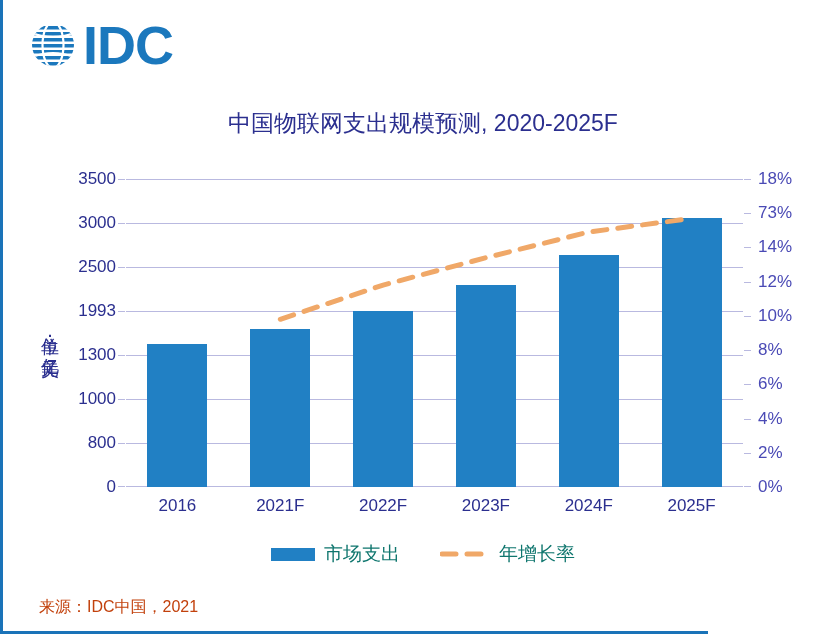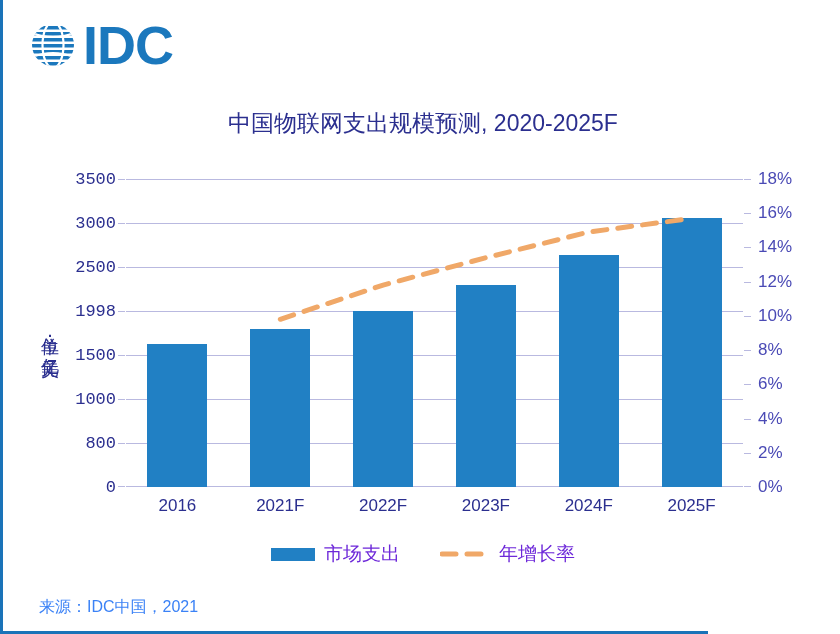--- a/index.html
+++ b/index.html
@@ -118,21 +118,20 @@
     text-align: center;
     white-space: nowrap;
   }
 
   #y-left-labels {
     position: absolute;
     left: 55px;
     top: 179px;
     width: 58px;
     height: 308px;
-    font-family: Liberation Mono, monospace;
   }
   #y-right-labels {
     position: absolute;
     left: 755px;
     top: 179px;
     width: 70px;
     height: 308px;
   }
 
   #y-axis-title {
@@ -205,31 +204,31 @@
     margin-right: 9px;
   }
   .legend-swatch-line {
     width: 50px;
     height: 14px;
     margin-right: 9px;
     display: block;
   }
   .legend-text {
     font-size: 19px;
-    color: #6d28d9;
+    color: #0f766e;
     white-space: nowrap;
   }
 
   
   #source {
     position: absolute;
     left: 36px;
     top: 597px;
     font-size: 16px;
-    color: #3b82f6;
+    color: #c2410c;
     white-space: nowrap;
   }
 </style>
 </head>
 <body>
 
 <div id="page">
 
   <div id="logo-block">
     <svg id="logo-mark" viewBox="0 0 48 48">
@@ -261,30 +260,30 @@
   <div id="chart-area">
 
     <div id="y-axis-title">
       <span>单位：亿美元</span>
     </div>
 
     <div id="y-left-labels">
       <div class="axis-label-left" style="top:0px">3500</div>
       <div class="axis-label-left" style="top:44px">3000</div>
       <div class="axis-label-left" style="top:88px">2500</div>
-      <div class="axis-label-left" style="top:132px">1998</div>
-      <div class="axis-label-left" style="top:176px">1500</div>
+      <div class="axis-label-left" style="top:132px">1993</div>
+      <div class="axis-label-left" style="top:176px">1300</div>
       <div class="axis-label-left" style="top:220px">1000</div>
       <div class="axis-label-left" style="top:264px">800</div>
       <div class="axis-label-left" style="top:308px">0</div>
     </div>
 
     <div id="y-right-labels">
       <div class="axis-label-right" style="top:0px">18%</div>
-      <div class="axis-label-right" style="top:34.2px">16%</div>
+      <div class="axis-label-right" style="top:34.2px">73%</div>
       <div class="axis-label-right" style="top:68.4px">14%</div>
       <div class="axis-label-right" style="top:102.7px">12%</div>
       <div class="axis-label-right" style="top:136.9px">10%</div>
       <div class="axis-label-right" style="top:171.1px">8%</div>
       <div class="axis-label-right" style="top:205.3px">6%</div>
       <div class="axis-label-right" style="top:239.6px">4%</div>
       <div class="axis-label-right" style="top:273.8px">2%</div>
       <div class="axis-label-right" style="top:308px">0%</div>
     </div>
 

